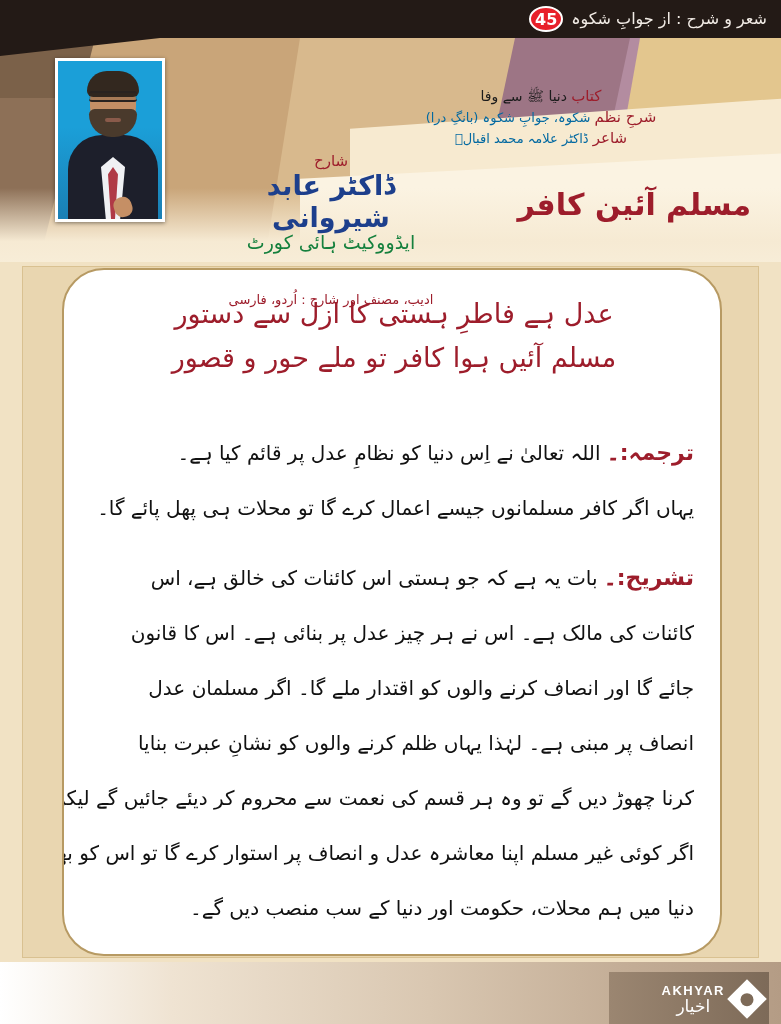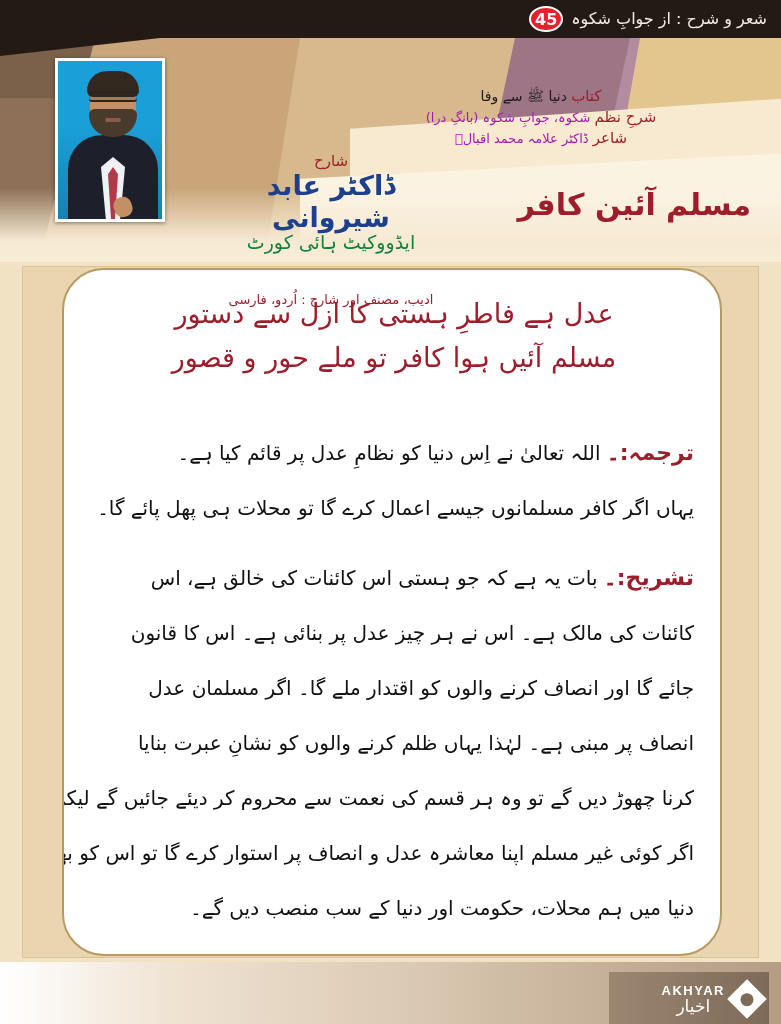--- a/index.html
+++ b/index.html
@@ -215,21 +215,21 @@
     right: 110px; top: 86px;
     width: 260px;
     text-align: center;
     direction: rtl;
     z-index: 25;
     line-height: 21px;
   }
   .meta-line { white-space: nowrap; font-size: 13px; }
   .meta-key { color: #9d1d2b; font-size: 15px; }
   .meta-val { color: #1b1b1b; font-size: 14px; }
-  .meta-val-b { color: #a21caf; font-size: 13px; }
+  .meta-val-b { color: #0369a1; font-size: 13px; }
 
   
   .nazm-title {
     position: absolute;
     right: 30px; top: 186px;
     color: #9d1d2b;
     font-size: 30px;
     line-height: 38px;
     direction: rtl;
     white-space: nowrap;

